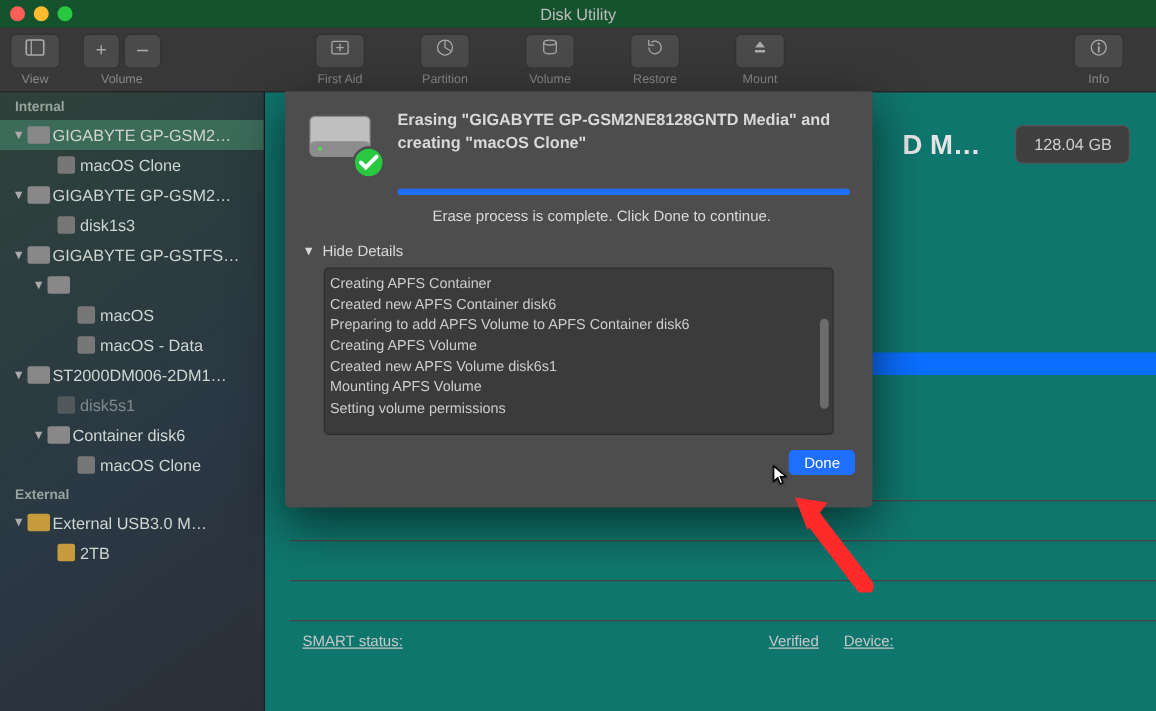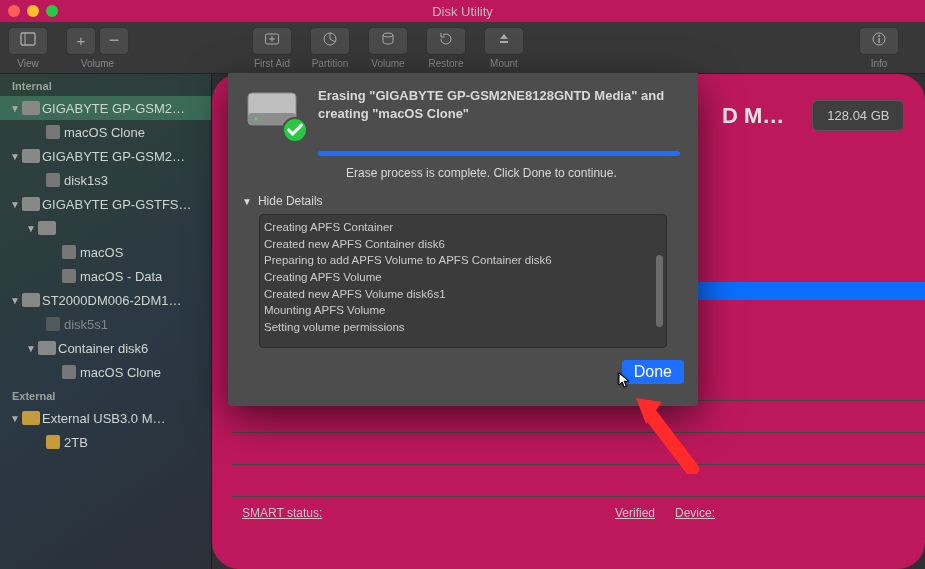--- a/index.html
+++ b/index.html
@@ -1,17 +1,17 @@
 <!DOCTYPE html>
 <html><head>
 <meta charset="utf-8">
 <style>
   * { box-sizing: border-box; margin:0; padding:0; font-family: -apple-system, Helvetica, Arial, sans-serif;}
   body { width:925px; height:569px; background:#2f3032; color:#c9c9c9; overflow:hidden; position:relative;}
-  .titlebar { height:22px; background:#be185d; display:flex; align-items:center; padding-left:8px; position:relative;}
+  .titlebar { height:22px; background:#14532d; display:flex; align-items:center; padding-left:8px; position:relative;}
   .tlights { display:flex; gap:7px;}
   .tlight { width:12px; height:12px; border-radius:50%; display:block;}
   .red{background:#ff5f57;} .yellow{background:#febc2e;} .green{background:#28c840;}
   .titlebar .title{position:absolute; left:50%; transform:translateX(-50%); font-size:13px; color:#bdbdbd;}
   .toolbar { height:52px; background:#383838; display:flex; align-items:center; padding:0 8px; border-bottom:1px solid #222;}
   .tbgroup { display:flex; flex-direction:column; align-items:center; margin-right:18px;}
   .tbbtns { display:flex; gap:3px;}
   .tbbtn { width:40px; height:28px; background:#4a4a4a; border:1px solid #333; border-radius:5px; display:flex; align-items:center; justify-content:center;}
   .tbbtn.sm { width:30px;}
   .tbgroup .lbl{ font-size:10px; color:#888; margin-top:3px;}
@@ -19,21 +19,21 @@
   .spacer{flex:1;}
   .main { display:flex; height:calc(569px - 74px);}
   .sidebar { width:212px; background: linear-gradient(145deg, #2e423a 0%, #2a3844 60%, #2b2f38 100%); overflow:auto; font-size:13px; border-right:1px solid #1c1c1c;}
   .sidehdr { font-size:11px; color:#97a49c; font-weight:600; padding:6px 12px 4px;}
   .srow { display:flex; align-items:center; height:24px; padding-left:10px; color:#cfd6d1; cursor:default;}
   .srow.sel { background:#3c6b5a;}
   .srow .disclose{width:10px;text-align:center;font-size:10px;color:#aaa;}
   .srow .ic{width:22px; display:flex; align-items:center; justify-content:center;}
   .srow .txt{white-space:nowrap; overflow:hidden; text-overflow:ellipsis; flex:1;}
   .ind1{padding-left:26px;} .ind2{padding-left:42px;} .ind3{padding-left:58px;}
-  .content{flex:1; position:relative; background:#be185d;border-radius:27px;}
+  .content{flex:1; position:relative; background:#0f766e;}
   .diskheader{position:absolute; top:26px; left:510px; display:flex; align-items:center;}
   .diskheader .name{font-size:22px; font-weight:700; color:#e4e4e4;}
   .capbtn{ margin-left:28px;background:#3f3f3f; border:1px solid #555; border-radius:6px; padding:7px 14px; font-size:13px; color:#cfcfcf;}
   .partbar{position:absolute; top:208px; left:480px; width:406px; height:18px; background:#0a6eff; border-radius:3px;}
   .infotable{position:absolute; top:326px; left:20px; width:866px; font-size:12px; color:#c8c8c8;}
   .infotable .row{display:flex; border-top:1px solid #444; height:32px; align-items:center;}
   .infotable .cell{flex:1; display:flex; padding:0 10px;text-decoration:underline;}
   .infotable .cell .k{flex:1;} .infotable .cell .v{text-align:right;}
   
   .modal{position:absolute; left:228px; top:73px; width:470px; height:333px; background:#4d4d4d; box-shadow:0 12px 40px rgba(0,0,0,.6); border-radius:0 0 4px 4px; z-index:10; color:#d9d9d9;}
@@ -44,21 +44,21 @@
   .modal .msg{margin-left:14px; font-size:13px; font-weight:700; line-height:1.35;}
   .modal .prog{margin:8px 18px 0 90px; height:5px; background:#1e6fff; border-radius:3px;}
   .modal .status{margin:10px 18px 0 118px; font-size:12px;}
   .modal .hide{display:flex;align-items:center; margin:14px 14px 6px; font-size:12px; cursor:default;}
   .modal .hide .tri{margin-right:6px; font-size:10px;}
   .modal .logbox{margin:0 31px; height:134px; background:#3b3b3b; border:1px solid #2c2c2c; border-radius:4px; padding:4px 8px 4px 4px; position:relative;}
   .modal .log{font-size:11.5px; line-height:1.45; color:#ccc; height:100%; overflow:hidden;}
   .modal .log .bold{font-weight:700; margin-top:6px;}
   .modal .scrollthumb{position:absolute; right:3px; top:40px; width:7px; height:72px; background:#6c6c6c; border-radius:4px;}
   .modal .btns{display:flex; justify-content:flex-end; padding:12px 14px;}
-  .modal .done{background:#1e6fff; color:#fff; border:none; border-radius:4px; padding:3px 12px; font-size:16px;}
+  .modal .done{background:#1e6fff; color:#fff; border:none; border-radius:4px; padding:3px 12px; font-size:12px;}
   .cursor{position:absolute; left:618px; top:372px; z-index:30; pointer-events:none;}
   .cursor svg{width:16px;height:16px; filter:drop-shadow(0 0 1px #000);}
   .arrowhl{position:absolute; left:632px; top:394px; z-index:29; pointer-events:none;}
   .arrowhl svg{width:70px;height:80px;}
   .icon-hdd-mini { width:18px;height:14px; background:#888; border-radius:2px; position:relative;}
   .icon-vol { width:14px;height:14px; background:#777; border-radius:2px;}
   .grey {opacity:.5;}
   .tbcenter{margin-left:105px;}
 </style>
 </head>
@@ -90,21 +90,21 @@
       <div class="tbbtn sm">
           <span style="color:#aaa;font-size:15px;">+</span>
         </div>
       <div class="tbbtn sm">
           <span style="color:#aaa;font-size:18px;">−</span>
         </div>
     </div>
     <div class="lbl">Volume</div>
   </div>
 
-  <div class="tbcenter" style="display:flex;">
+  <div class="tbcenter" style="display:flex;gap:26px;">
     <div class="tbgroup">
         <div class="tbbtns">
           <div class="tbbtn">
             <span class="tbicon"><svg viewBox="0 0 16 16">
                 <rect x="1.5" y="3" width="13" height="10" rx="1.5" fill="none" stroke="#aaa"></rect>
                 <path d="M8 5v6M5 8h6" stroke="#aaa"></path>
               </svg></span>
           </div>
         </div>
         <div class="lbl">First Aid</div>

